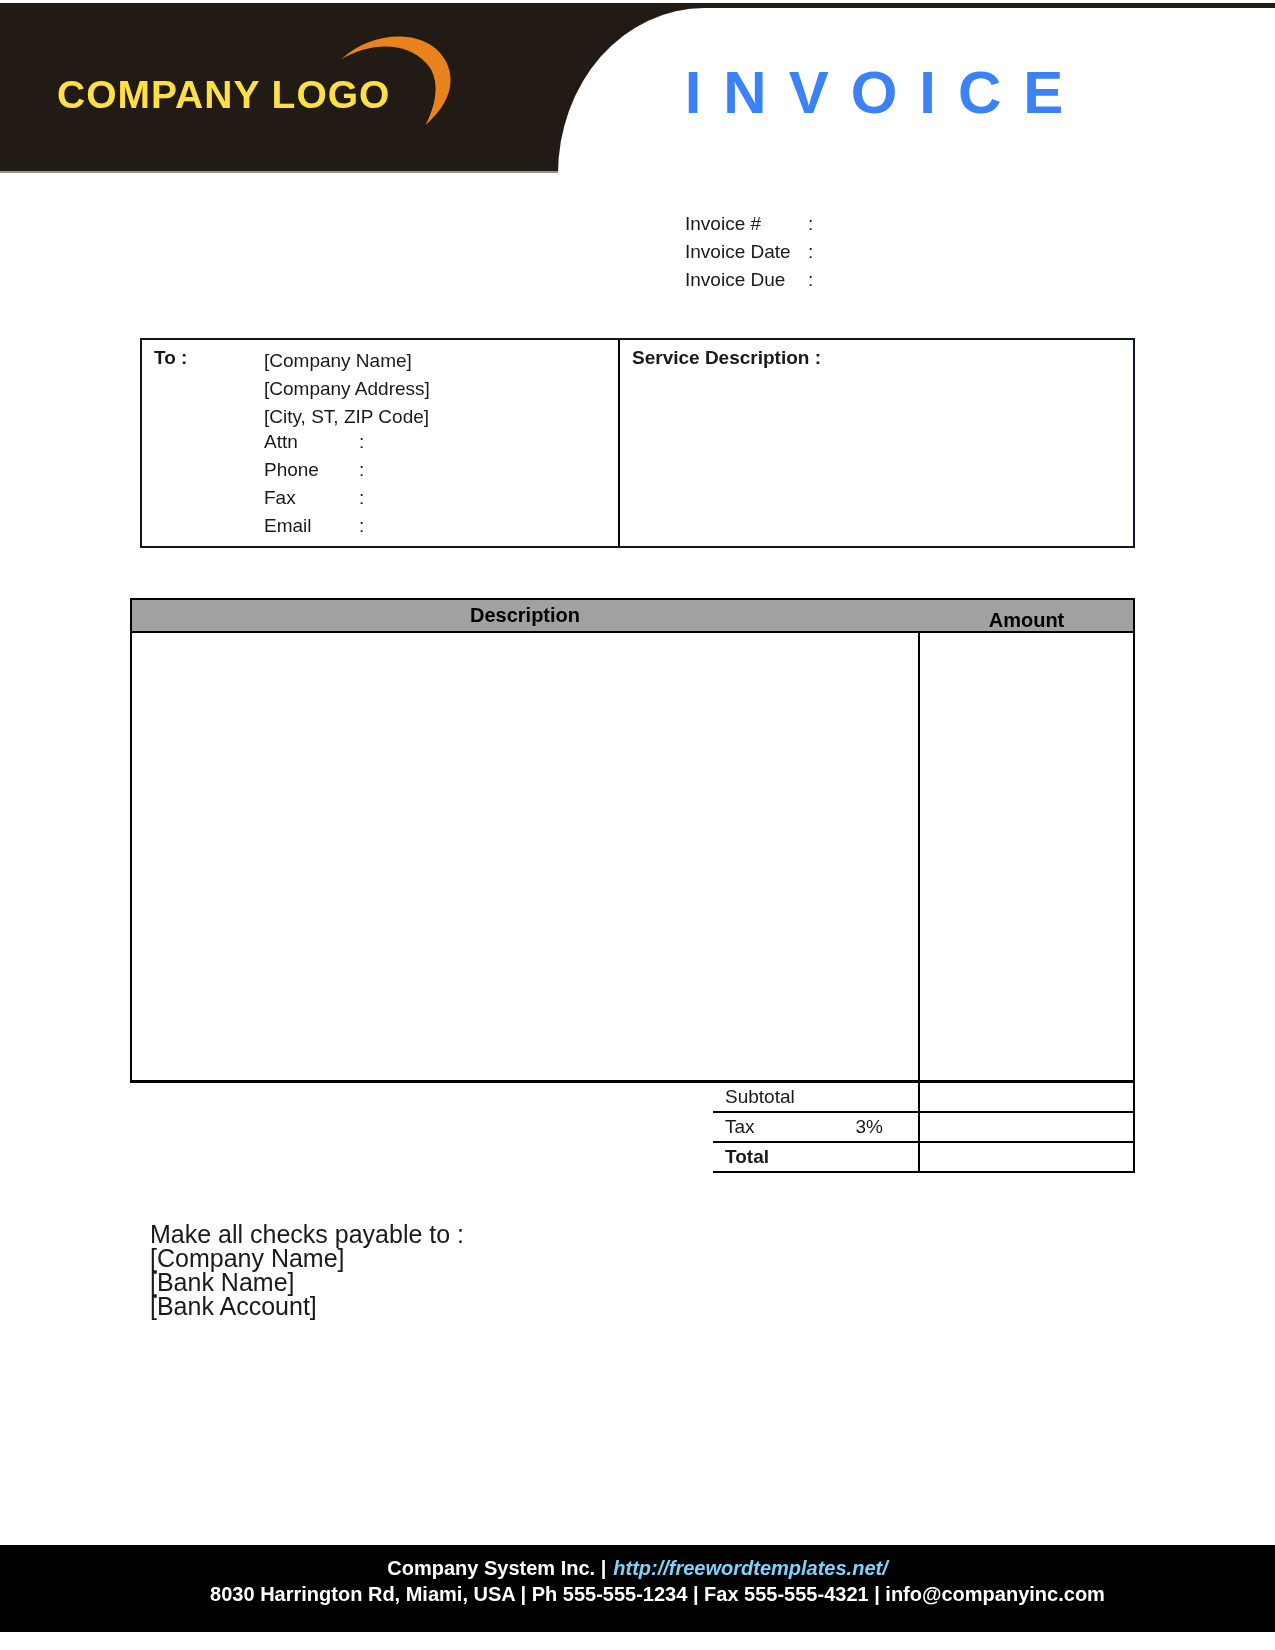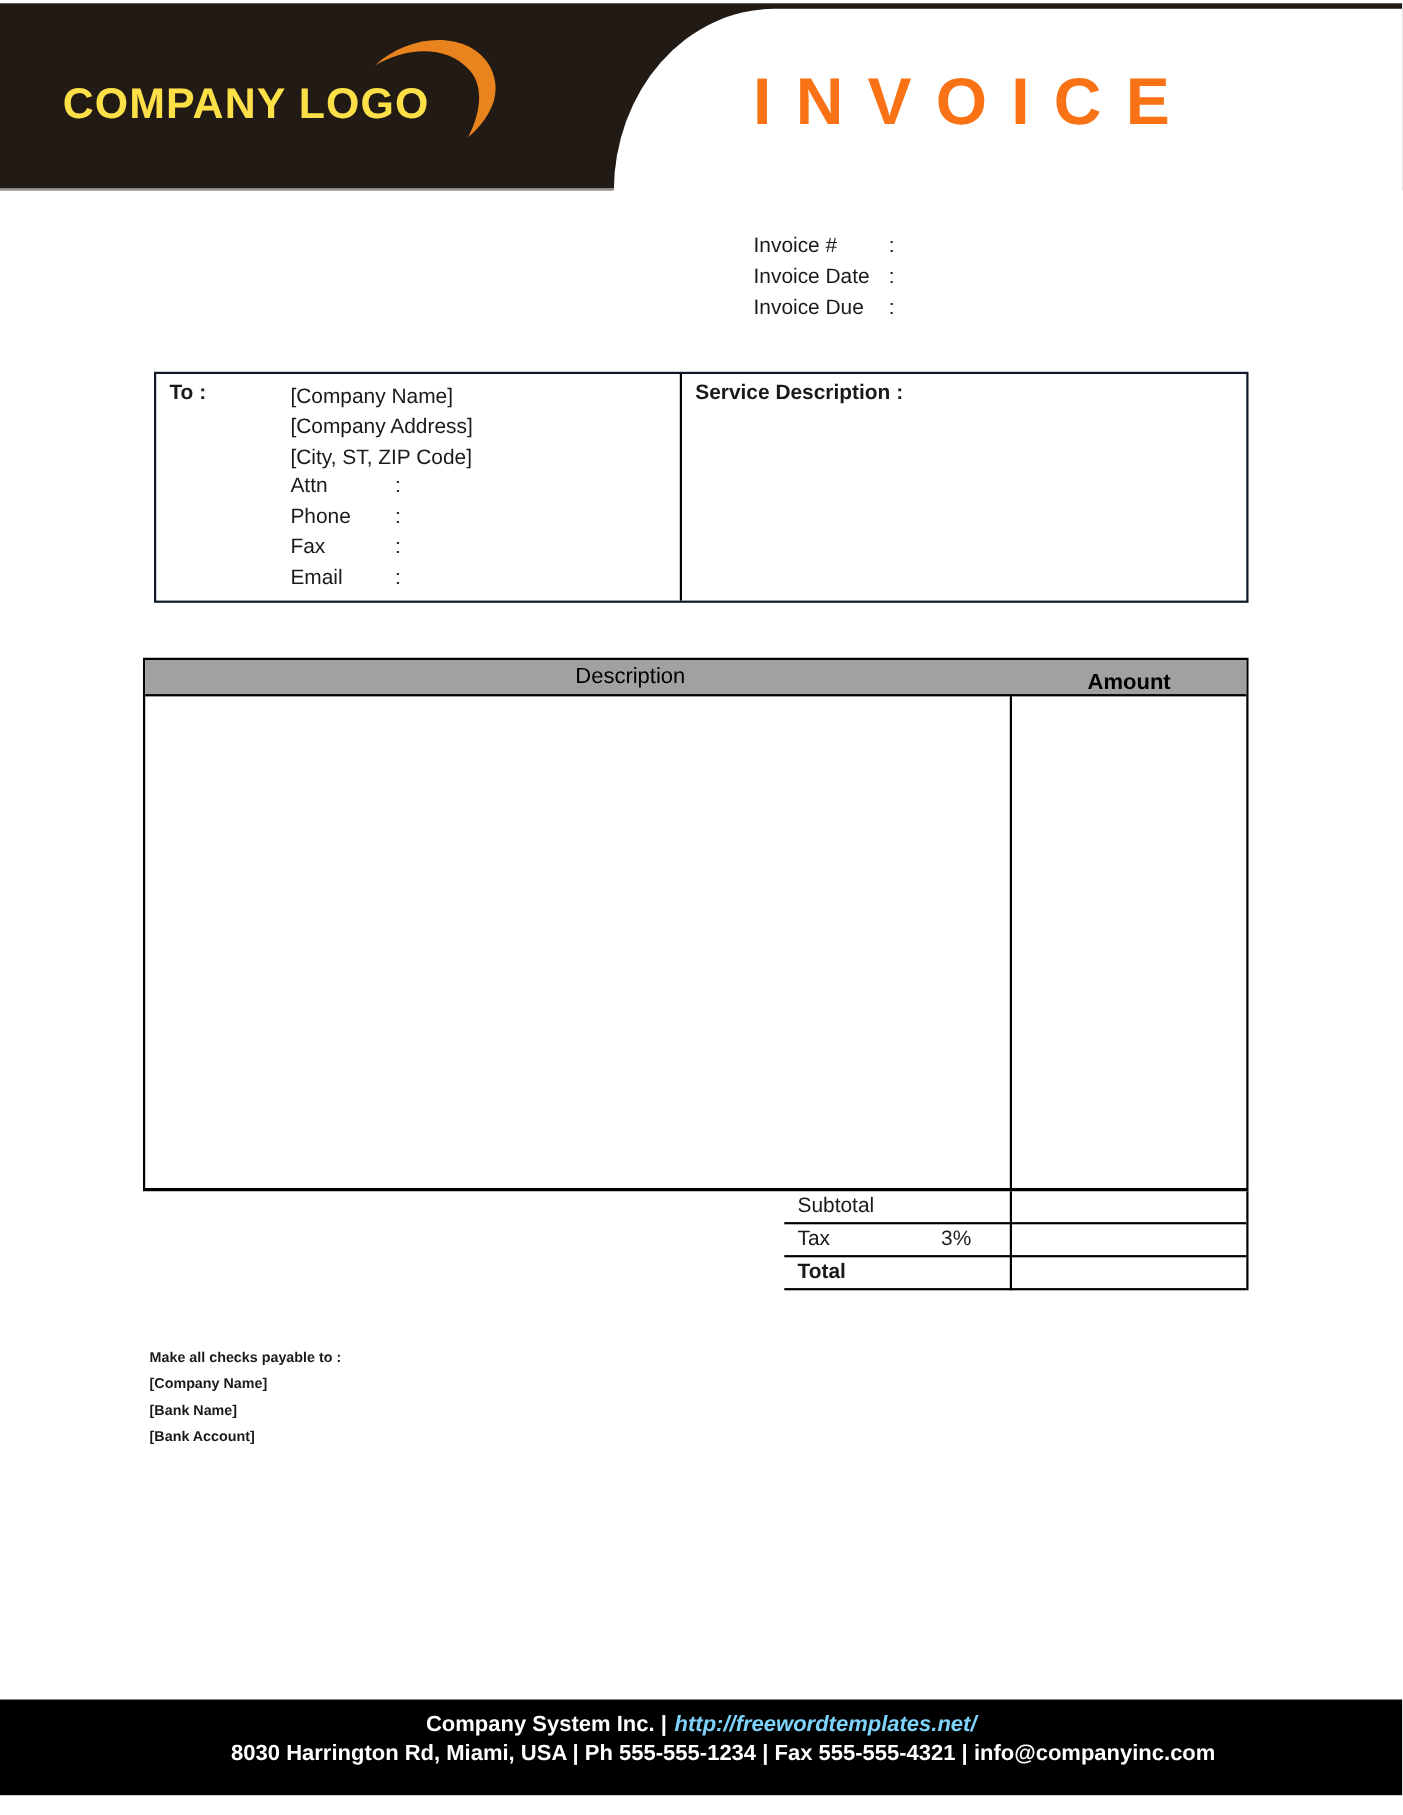--- a/index.html
+++ b/index.html
@@ -18,21 +18,21 @@
     position:absolute; left:558px; top:5px; width:717px; height:166px;
     background:#ffffff; border-top-left-radius:148px 168px;
   }
   .logo-text {
     position:absolute; left:57px; top:70px;
     font-size:39px; font-weight:bold; color:#fde047; letter-spacing:1px;
   }
   .swoosh { position:absolute; left:338px; top:30px; width:116px; height:98px; }
   .invoice-title {
     position:absolute; left:630px; top:55px; width:510px;
-    text-align:center; font-size:60px; font-weight:600; color:#f97316;
+    text-align:center; font-size:60px; font-weight:600; color:#3b82f6;
     letter-spacing:22px; white-space:nowrap;
   }
 
   
   .meta { position:absolute; left:685px; top:213px; width:400px; font-size:19px; }
   .meta-row { position:relative; height:28px; }
   .meta-label { position:absolute; left:0;text-align:center; }
   .meta-sep { position:absolute; left:123px; }
   .meta-value { position:absolute; left:145px; }
 
@@ -54,21 +54,21 @@
 
   
   .items {
     position:absolute; left:130px; top:598px; width:1005px; height:485px;
     border:2px solid #000; border-bottom:3px solid #000; box-sizing:border-box;
   }
   .items-header { position:relative; height:31px; background:#a1a1a1; border-bottom:2px solid #000; }
   .col-desc-header {
     position:absolute; left:0; top:0; width:786px; height:31px;
     display:flex; align-items:center; justify-content:center;
-    font-size:20px; font-weight:normal; color:#000;padding-left:48px;
+    font-size:20px; font-weight:bold; color:#000;
   }
   .col-amount-header {
     position:absolute; left:788px; top:0; right:0; height:41px;
     display:flex; align-items:center; justify-content:center;
     font-size:20px; font-weight:bold; color:#000000;
   }
   .items-col-divider { position:absolute; left:786px; top:0; width:2px; height:100%; background:#000; }
   .items-body { position:absolute; left:0; top:33px; right:0; bottom:0; }
 
   
@@ -77,21 +77,21 @@
     border-right:2px solid #000; box-sizing:border-box; font-size:19px;
   }
   .summary-row { position:relative; height:30px; border-bottom:2px solid #000; box-sizing:border-box; }
   .summary-label { position:absolute; left:12px; top:3px; }
   .summary-rate { position:absolute; left:80px; top:3px; width:90px; text-align:right; }
   .summary-value { position:absolute; left:215px; top:3px; }
   .summary-divider { position:absolute; left:205px; top:0; width:2px; height:100%; background:#000; }
   .summary-row.total .summary-label { font-weight:bold; }
 
   
-  .payable { position:absolute; left:136px; top:1222px; font-size:13px; line-height:24px;font-weight:bold; }
+  .payable { position:absolute; left:150px; top:1222px; font-size:25px; line-height:24px; }
 
   
   .footer {
     position:absolute; left:0; top:1545px; width:1275px; height:87px;
     background:#000000; color:#ffffff; text-align:center;
   }
   .footer-line1 { margin-top:12px; font-size:20px; font-weight:bold; }
   .footer-line2 { margin-top:3px; font-size:20px; font-weight:bold;padding-left:40px; }
   .footer-company { margin-right:7px;text-align:right; }
   .footer-link { color:#7dd3fc; cursor:pointer;font-style:italic; }

